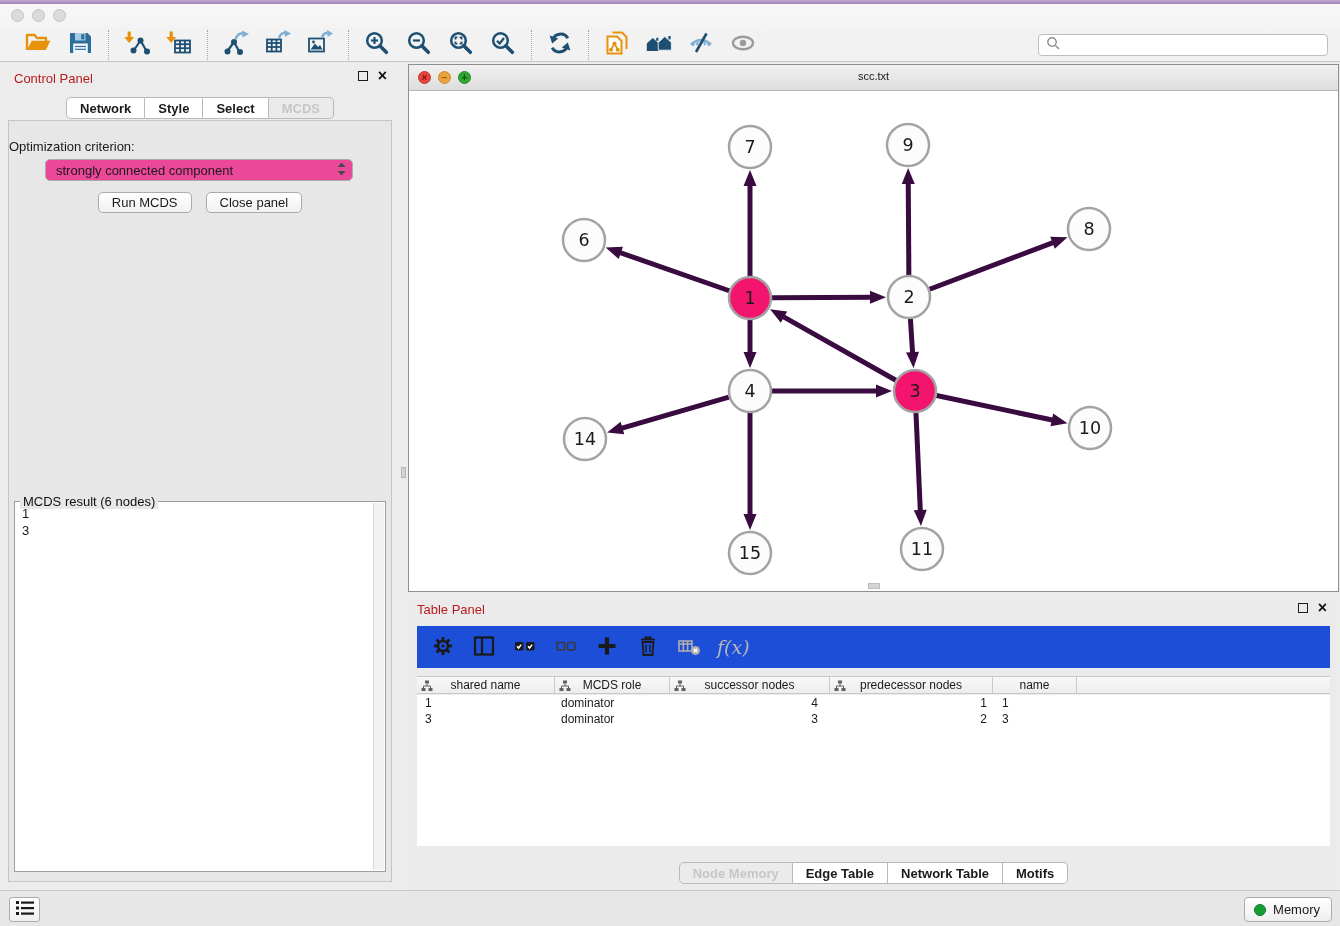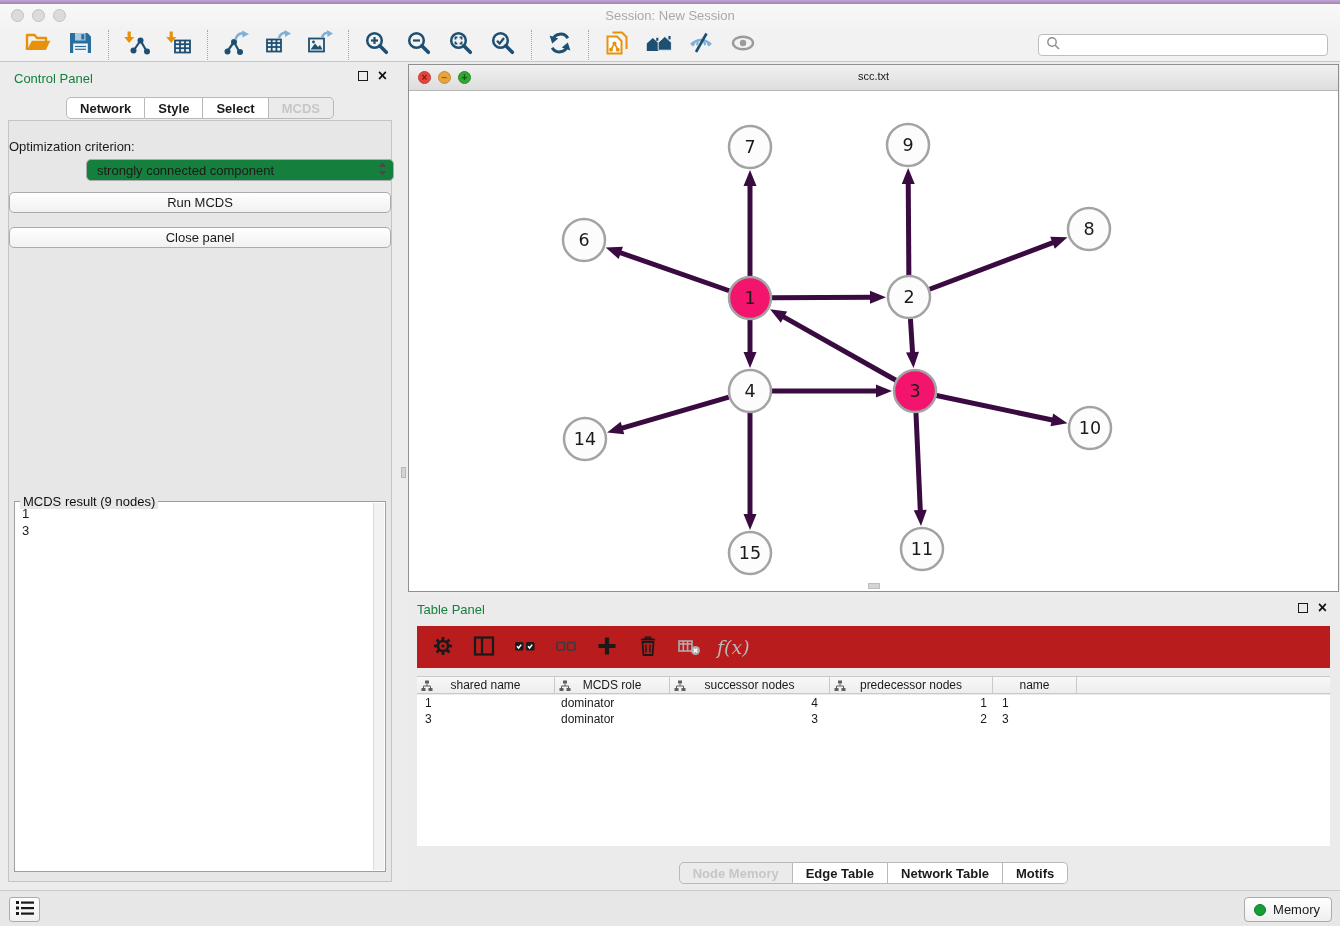--- a/index.html
+++ b/index.html
@@ -17,36 +17,36 @@
   
   #toolbar { position:absolute; left:0; top:28px; width:1340px; height:34px; background:#F2F2F2; border-bottom:1px solid #C7C7C7; display:flex; align-items:center; padding:0 10px; }
   .tgroup { display:flex; align-items:center; gap:14px; padding:0 14px; }
   .tbtn { width:28px; height:28px; display:flex; align-items:center; justify-content:center; cursor:default; }
   .tsep { width:0; height:30px; border-left:1px dotted #A8A8A8; }
   #search-wrap { margin-left:auto; margin-right:2px; width:290px; height:22px; background:#FFF; border:1px solid #BDBDBD; border-radius:4px; display:flex; align-items:center; padding:0 7px; gap:5px; }
   #search-input { border:none; outline:none; flex:1; font-size:12px; background:transparent; font-family:"Liberation Sans",sans-serif; }
 
   
   #control-panel { position:absolute; left:0; top:62px; width:400px; height:828px; background:#ECECEC; }
-  .panel-title { position:absolute; left:14px; top:9px; font-size:13px; color:#15803d; }
+  .panel-title { position:absolute; left:14px; top:9px; font-size:13px; color:#b91c1c; }
   .panel-icons { position:absolute; right:13px; top:9px; display:flex; gap:10px; align-items:center; }
   .float-icon { width:10px; height:10px; border:1.7px solid #1A1A1A; display:inline-block; }
   .close-icon { font-size:16px; font-weight:bold; color:#111; line-height:10px; }
 
   .tabbar { position:absolute; top:35px; left:0; width:100%; display:flex; justify-content:center; }
   .tab { height:22px; padding:0 13px; background:#FFF; border:1px solid #B9B9B9; border-left:none; font-size:13px; font-weight:bold; color:#1A1A1A; display:flex; align-items:center; cursor:default; }
   .tab:first-child { border-left:1px solid #B9B9B9; border-radius:5px 0 0 5px; }
   .tab:last-child { border-radius:0 5px 5px 0; }
   .tab.active { background:#EBEBEB; color:#C6C6C6; }
 
   #cp-content { position:absolute; left:8px; right:8px; top:58px; bottom:8px; background:#E7E7E7; border:1px solid #C5C5C5; }
   #opt-label { position:absolute; top:18px; left:0; width:100%; text-align:left; font-size:13px; }
-  #opt-select { position:absolute; left:36px; top:38px; width:308px; height:22px; background:#15803d; border:1px solid #ABABAB; border-radius:5px; display:flex; align-items:center; padding:0 6px 0 10px; font-size:13px;margin-left:41px; }
+  #opt-select { position:absolute; left:36px; top:38px; width:308px; height:22px; background:#ec4899; border:1px solid #ABABAB; border-radius:5px; display:flex; align-items:center; padding:0 6px 0 10px; font-size:13px; }
   #opt-select .val { flex:1; }
-  .btn-row { position:absolute; top:71px; left:0; width:100%; display:flex; justify-content:center; gap:14px;flex-direction:column; }
+  .btn-row { position:absolute; top:71px; left:0; width:100%; display:flex; justify-content:center; gap:14px; }
   .btn { height:21px; border:1px solid #ABABAB; border-radius:5px; background:linear-gradient(#FFFFFF,#F1F1F1); font-size:13px; padding:0 13px; font-family:"Liberation Sans",sans-serif; color:#1A1A1A; }
 
   #result-box { position:absolute; left:5px; top:380px; width:372px; height:371px; background:#FFF; border:1px solid #9E9E9E; }
   #result-legend { position:absolute; top:-8px; left:5px; background:#E7E7E7; padding:0 3px; font-size:13px; color:#111; }
   #result-lines { position:absolute; left:1px; top:3px; right:13px; bottom:1px; font-size:13px; line-height:17px; padding-left:6px; overflow:hidden; }
   #result-scroll { position:absolute; right:1px; top:1px; bottom:1px; width:11px; background:#F2F2F2; border-left:1px solid #DCDCDC; }
 
   
   #v-splitter { position:absolute; left:400px; top:62px; width:8px; height:828px; background:#ECECEC; }
   #v-handle { position:absolute; left:1px; top:405px; width:5px; height:11px; background:#D3D3D3; border:1px solid #B8B8B8; }
@@ -58,21 +58,21 @@
   .ndot { width:13px; height:13px; border-radius:50%; display:flex; align-items:center; justify-content:center; font-size:10px; font-weight:bold; line-height:1; }
   .ndot.red { background:#E8443F; border:1px solid #C43832; color:#7E1713; }
   .ndot.yellow { background:#E9A33C; border:1px solid #CC8A26; color:#8F5E0B; }
   .ndot.green { background:#33A534; border:1px solid #2A8C2B; color:#0E5C10; }
   #net-title { position:absolute; left:0; top:5px; width:100%; text-align:center; font-size:11px; color:#1A1A1A; }
   #graph-svg { position:absolute; left:0; top:26px; }
   #net-bottom-handle { position:absolute; bottom:2px; left:50%; margin-left:-6px; width:12px; height:6px; background:#D4D4D4; border:1px solid #BEBEBE; }
 
   
   #table-panel { position:absolute; left:408px; top:596px; width:931px; height:294px; background:#EBEBEB; }
-  #tp-toolbar { position:absolute; left:9px; right:9px; top:30px; height:42px; background:#b91c1c; display:flex; align-items:center; gap:15px; padding-left:13px; }
+  #tp-toolbar { position:absolute; left:9px; right:9px; top:30px; height:42px; background:#1d4ed8; display:flex; align-items:center; gap:15px; padding-left:13px; }
   .tt-btn { width:26px; height:26px; display:flex; align-items:center; justify-content:center; }
   .fx-label { font-family:"DejaVu Serif", serif; font-style:italic; font-size:19px; color:#B8B8B8; }
 
   #table-header { position:absolute; left:9px; right:9px; top:80px; height:18px; display:flex; border-top:1px solid #C9C9C9; border-bottom:1px solid #C9C9C9; background:linear-gradient(#F8F8F8,#EDEDED); }
   .hcell { position:relative; display:flex; align-items:center; justify-content:center; border-right:1px solid #C9C9C9; font-size:12px; color:#1A1A1A; }
   .hcell .tree { position:absolute; left:4px; top:3px; }
   .hcell.filler { border-right:none; flex:1; }
   #table-body { position:absolute; left:9px; right:9px; top:99px; height:151px; background:#FFF; }
   .trow { display:flex; height:16px; align-items:center; font-size:12px; }
   .tcell { overflow:hidden; white-space:nowrap; }
@@ -88,21 +88,20 @@
 </head>
 <body>
 
 <div id="accent-strip"></div>
 <div id="titlebar">
   <div class="traffic">
     <span class="tdot gray"></span>
     <span class="tdot gray"></span>
     <span class="tdot gray"></span>
   </div>
-  <div id="window-title">Session: New Session</div>
 </div>
 
 <div id="toolbar">
   <div id="toolbar-groups" style="display:flex;align-items:center;">
       <div class="tgroup">
         <div class="tbtn">
           <span><svg width="26" height="26" viewBox="0 0 26 26">
               <path d="M2 20 V5 h7.5 l2.5 3 H21 v3.5" fill="none" stroke="#E8920C" stroke-width="2.4" stroke-linejoin="round"></path>
               <path d="M2 20 L6.8 10.8 H25.4 L20.8 20 Z" fill="#E8920C"></path>
             </svg></span>
@@ -289,21 +288,21 @@
       <span id="stepper-slot"><span><svg width="9" height="14" viewBox="0 0 9 14">
               <path d="M4.5 0.5 L8.5 5 H0.5 Z" fill="#4A4A4A"></path>
               <path d="M4.5 13.5 L8.5 9 H0.5 Z" fill="#4A4A4A"></path>
             </svg></span></span>
     </div>
     <div class="btn-row">
       <button class="btn">Run MCDS</button>
       <button class="btn">Close panel</button>
     </div>
     <div id="result-box">
-      <span id="result-legend">MCDS result (9 nodes)</span>
+      <span id="result-legend">MCDS result (6 nodes)</span>
       <div id="result-lines">
           <div>1</div>
           <div>3</div>
         </div>
       <div id="result-scroll"></div>
     </div>
   </div>
 </div>
 
 <div id="v-splitter">

